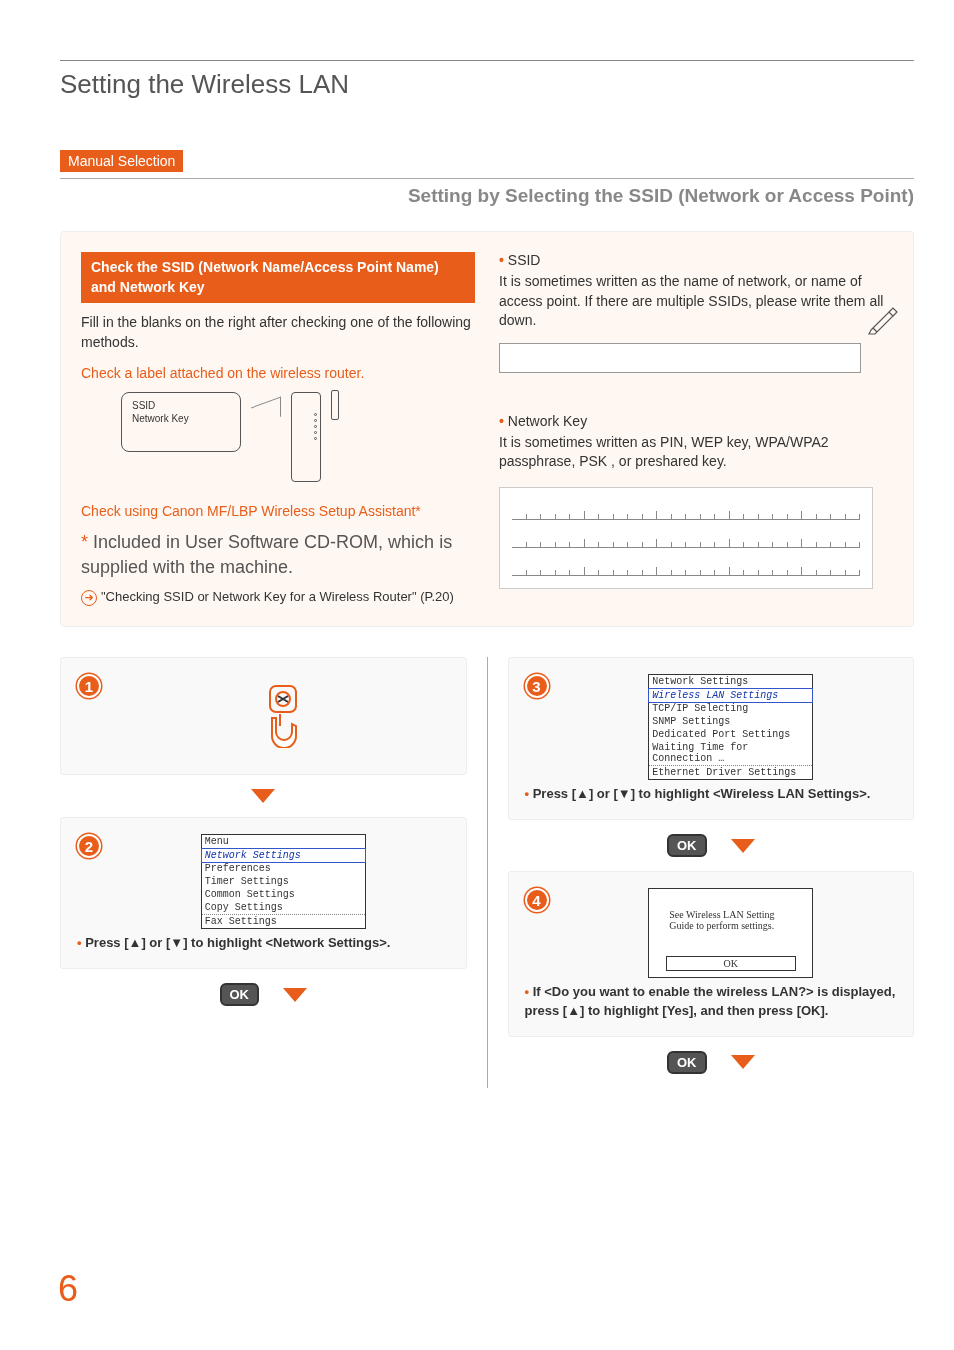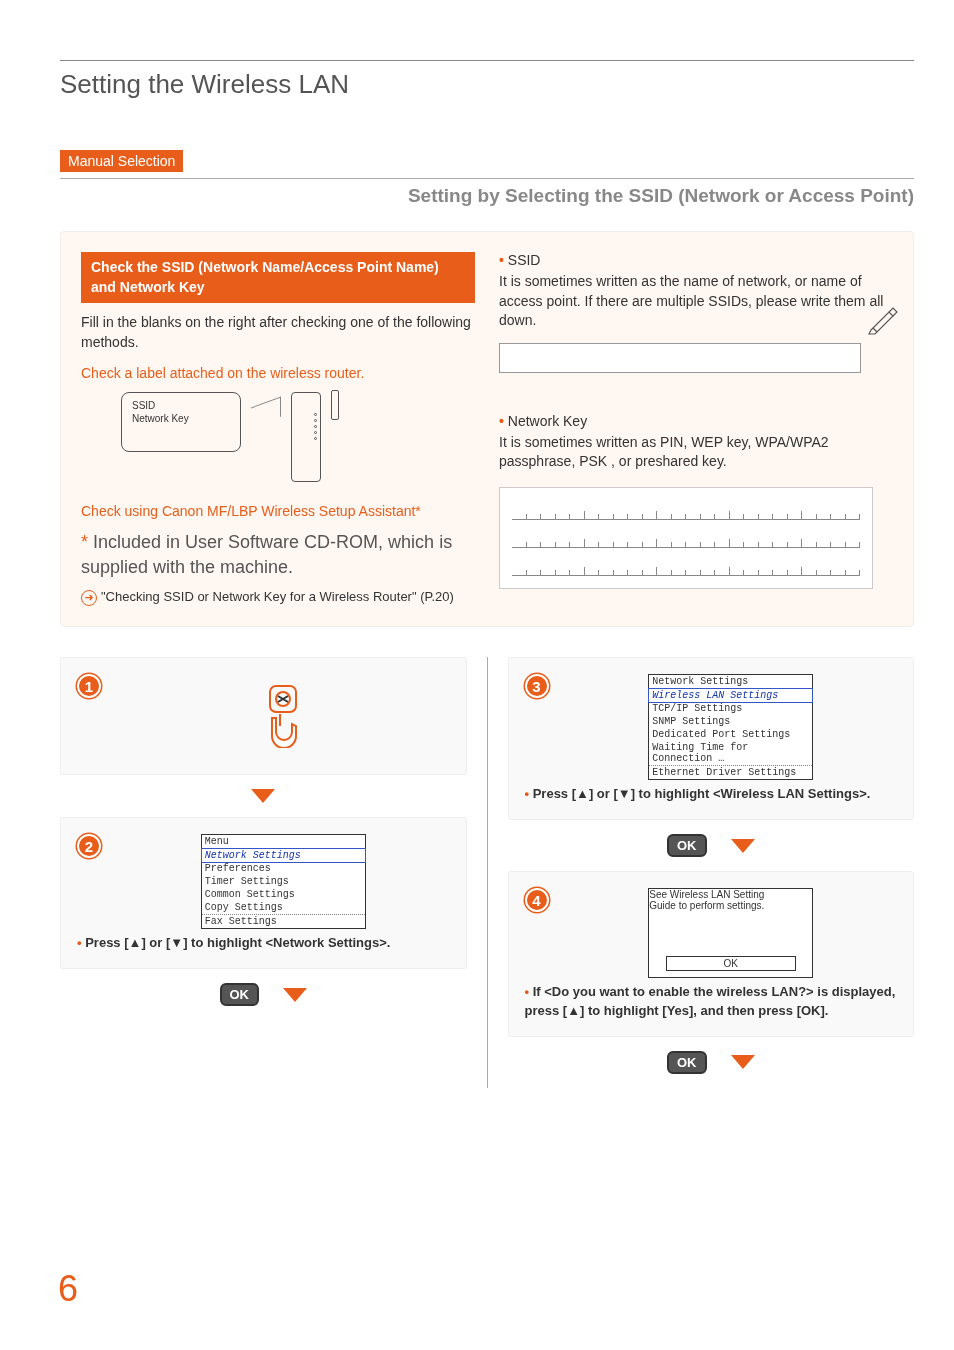--- a/index.html
+++ b/index.html
@@ -47,21 +47,21 @@
   .menu-screen .row { padding: 1px 3px; }
   .menu-screen .hl { outline: 1px solid #3355cc; color: #1133aa; font-style: italic; }
   .menu-screen .last { border-top: 1px dotted #888; }
   .step-note { font-size: 13px; color: #333; margin-top: 5px; line-height: 1.4; font-weight: bold; }
   .step-note::before { content: "•  "; color: #e85d1a; font-weight: bold; }
   .divider-row { display: flex; align-items: center; justify-content: center; gap: 24px; margin: 6px 0 14px; }
   .ok-badge { border: 2px solid #333; border-radius: 6px; padding: 2px 8px; font-size: 13px; font-weight: bold; background: #555; color: #fff; }
   .down-tri { width: 0; height: 0; border-left: 12px solid transparent; border-right: 12px solid transparent; border-top: 14px solid #e85d1a; }
   .down-tri.solo { margin: 6px auto 14px; }
   .press-icon { width: 54px; height: 64px; margin: 10px auto; display: block; }
-  .confirm-screen { border: 1px solid #333; background: #fff; font-family: Liberation Sans, sans-serif; font-size: 10px; width: 165px; margin: 0 auto; padding: 0; position: relative; height: 90px; }
+  .confirm-screen { border: 1px solid #333; background: #fff; font-family: Liberation Serif, serif; font-size: 10px; width: 165px; margin: 0 auto; padding: 20px; position: relative; height: 90px; }
   .confirm-screen .okbtn { position: absolute; bottom: 6px; left: 10%; right: 10%; border: 1px solid #333; text-align: center; font-size: 10px; padding: 1px 0; }
   .page-num { position: absolute; left: 58px; bottom: 40px; font-size: 36px; color: #e85d1a; font-weight: 300; }
   .info-r-top { position: relative; }
   svg.pencil-svg { position: absolute; right: -6px; top: 50px; }
 </style>
 </head>
 <body>
 
 <div class="outer">
   <hr class="top">
@@ -237,21 +237,21 @@
     </div>
 
     <div class="col col-r">
 
       <div class="step">
         <div class="num">3</div>
         <div class="step-body">
           <div class="menu-screen">
             <div class="title">Network Settings</div>
             <div class="row hl">Wireless LAN Settings</div>
-            <div class="row">TCP/IP Settings</div>
+            <div class="row">TCP/IP Selecting</div>
             <div class="row">SNMP Settings</div>
             <div class="row">Dedicated Port Settings</div>
             <div class="row">Waiting Time for Connection …</div>
             <div class="row last">Ethernet Driver Settings</div>
           </div>
         </div>
         <p class="step-note">Press [▲] or [▼] to highlight &lt;Wireless LAN Settings&gt;.</p>
       </div>
       <div class="divider-row">
         <span class="ok-badge">OK</span>

